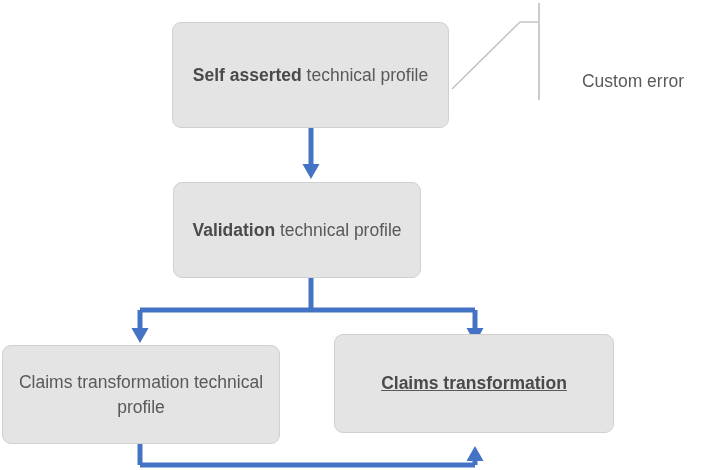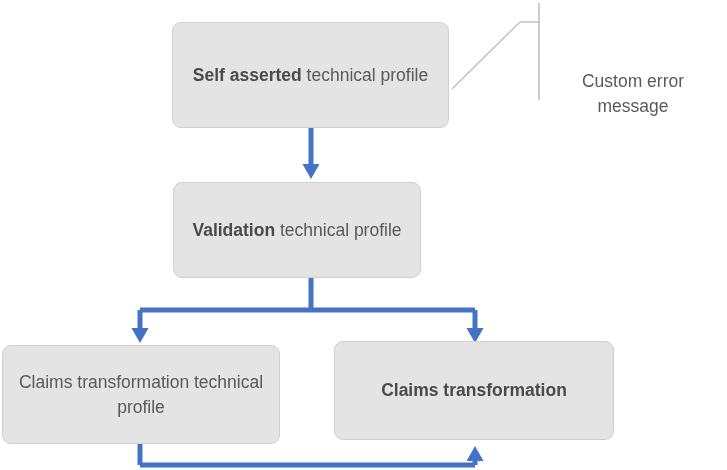--- a/index.html
+++ b/index.html
@@ -73,23 +73,24 @@
   }
   #box-claims-transformation-tp {
     left: 2px;
     top: 345px;
     width: 278px;
     height: 99px;
     text-align: center;
   }
   #box-claims-transformation {
     left: 334px;
-    top: 341px;
+    top: 334px;
     width: 280px;
     height: 99px;
+    text-decoration: underline;
   }
   #callout-label {
     position: absolute;
     left: 553px;
     top: 25px;
     width: 160px;
     text-align: center;
     color: #5a5a5a;
     font-size: 17.5px;
     line-height: 1.42;
@@ -144,16 +145,15 @@
   <div class="node-box" id="box-claims-transformation-tp">
     <span class="node-text">Claims transformation technical profile</span>
   </div>
 
   <div class="node-box" id="box-claims-transformation">
     <span class="node-text all-bold">Claims transformation</span>
   </div>
 
   <div id="callout-label">
     <div>Custom error</div>
-    <div>message</div>
   </div>
 
 </div>
 
 </body></html>

